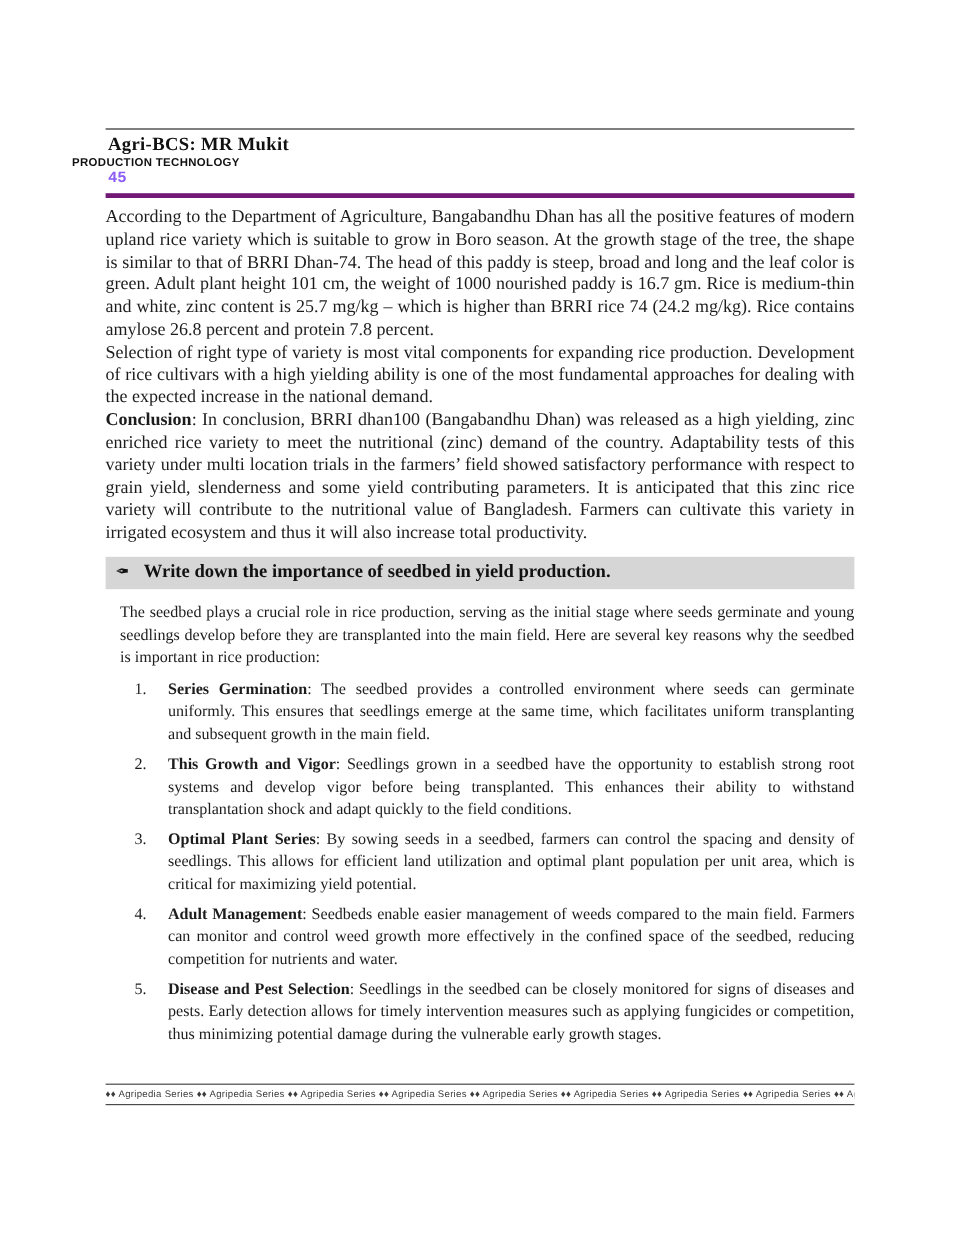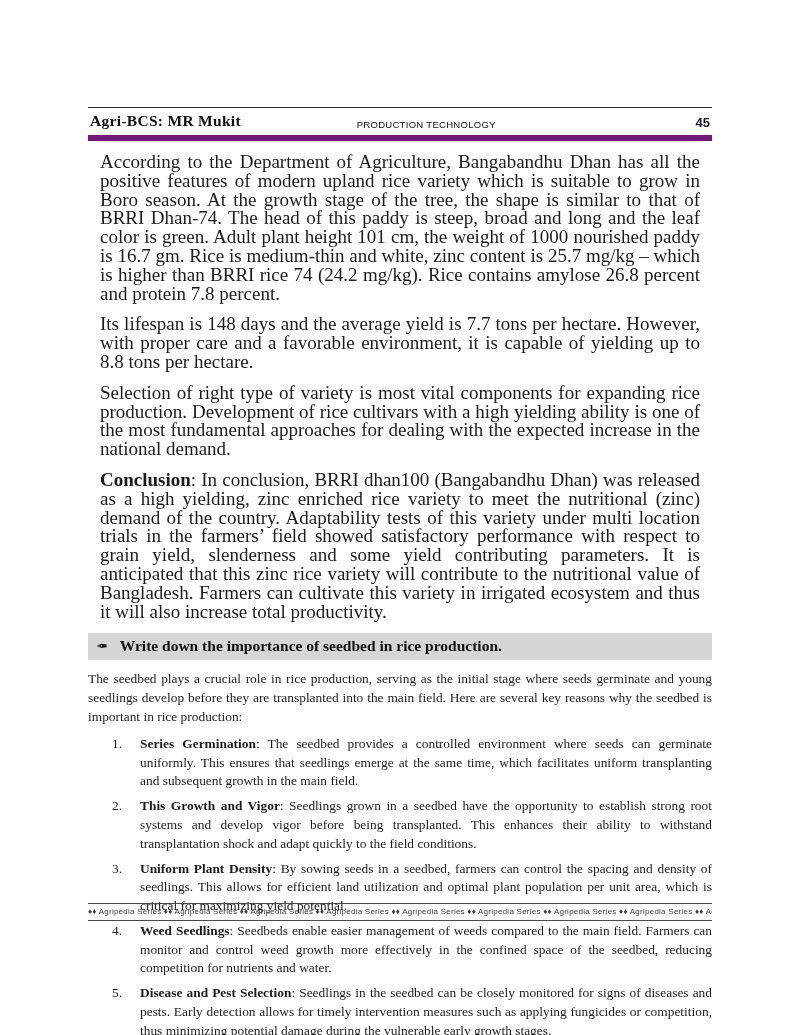--- a/index.html
+++ b/index.html
@@ -12,53 +12,53 @@
     overflow: hidden;
   }
   .content {
     position: absolute;
     left: 88px; right: 88px; top: 0;
   }
   
   .page-header {
     margin-top: 107px;
     border-top: 1px solid #2b2b2b;
-    border-bottom: 6px solid #701a75;
+    border-bottom: 4px solid #701a75;
     display: flex;
-    align-items: flex-end;
+    align-items: flex-start;
     justify-content: space-between;
     padding: 4px 2px 5px 2px;
+    flex-direction: column;
   }
   .h-left {
     font-family: "Liberation Serif", serif;
     font-weight: bold;
     font-size: 15.5px;
     letter-spacing: 0.3px;
     color: #111;
   }
   .h-center {
     font-family: "Liberation Sans", sans-serif;
-    font-weight: 400;
+    font-weight: 700;
     font-size: 9.5px;
     letter-spacing: 0.3px;
     color: #111;
     transform: translateX(-30px);
   }
   .h-right {
-    font-family: Liberation Sans, sans-serif;
+    font-family: Liberation Mono, monospace;
     font-weight: bold;
     font-size: 13px;
-    color: #0f172a;
-    margin-left: 24px;
+    color: #8b5cf6;
   }
   
   .body-text { margin-top: 7px; }
   .body-text p {
-    margin: 12px;
-    font-size: 19px;
+    margin: 0;
+    font-size: 15px;
     line-height: 18.8px;
     text-align: justify;
     font-family: Liberation Serif, serif;
   }
   .lead-bold { font-weight: bold; }
   
   .question-bar {
     margin-top: 10px;
     background: #d6d6d6;
     padding: 4px 8px 5px 6px;
@@ -70,21 +70,21 @@
   }
   .pen-glyph {
     display: inline-block;
     transform: scaleX(-1);
     font-weight: normal;
     font-size: 14px;
     margin-right: 12px;
     margin-left: 2px;
   }
   .intro-para {
-    margin: 10px 0 0 0;
+    margin: 10px 0 0 12px;
     font-size: 13.4px;
     line-height: 18.8px;
     text-align: justify;
   }
   
   .num-list { margin-top: 8px; }
   .num-item {
     display: flex;
     margin: 0 0 6px 24px;
     font-size: 13.4px;
@@ -121,48 +121,47 @@
 <div class="content">
 
   <div class="page-header">
     <span class="h-left">Agri-BCS: MR Mukit</span>
     <span class="h-center">PRODUCTION TECHNOLOGY</span>
     <span class="h-right">45</span>
   </div>
 
   <div class="body-text">
     <p>According to the Department of Agriculture, Bangabandhu Dhan has all the positive features of modern upland rice variety which is suitable to grow in Boro season. At the growth stage of the tree, the shape is similar to that of BRRI Dhan-74. The head of this paddy is steep, broad and long and the leaf color is green. Adult plant height 101 cm, the weight of 1000 nourished paddy is 16.7 gm. Rice is medium-thin and white, zinc content is 25.7 mg/kg – which is higher than BRRI rice 74 (24.2 mg/kg). Rice contains amylose 26.8 percent and protein 7.8 percent.</p>
-    <p>Its lifespan is 148 days and the average yield is 7.7 tons per hectare. However, with proper care and a favorable environment, it is capable of yielding up to 8.8 tons per hectare.</p>
     <p>Selection of right type of variety is most vital components for expanding rice production. Development of rice cultivars with a high yielding ability is one of the most fundamental approaches for dealing with the expected increase in the national demand.</p>
     <p><span class="lead-bold">Conclusion</span><span>: In conclusion, BRRI dhan100 (Bangabandhu Dhan) was released as a high yielding, zinc enriched rice variety to meet the nutritional (zinc) demand of the country. Adaptability tests of this variety under multi location trials in the farmers’ field showed satisfactory performance with respect to grain yield, slenderness and some yield contributing parameters. It is anticipated that this zinc rice variety will contribute to the nutritional value of Bangladesh. Farmers can cultivate this variety in irrigated ecosystem and thus it will also increase total productivity.</span></p>
   </div>
 
   <div class="question-bar">
     <span class="pen-glyph">✒</span>
-    <span>Write down the importance of seedbed in rice production.</span>
+    <span>Write down the importance of seedbed in yield production.</span>
   </div>
 
   <p class="intro-para">The seedbed plays a crucial role in rice production, serving as the initial stage where seeds germinate and young seedlings develop before they are transplanted into the main field. Here are several key reasons why the seedbed is important in rice production:</p>
 
   <div class="num-list">
     <div class="num-item">
       <span class="num">1.</span>
       <div class="item-body"><span class="lead-bold">Series Germination</span><span>: The seedbed provides a controlled environment where seeds can germinate uniformly. This ensures that seedlings emerge at the same time, which facilitates uniform transplanting and subsequent growth in the main field.</span></div>
     </div>
     <div class="num-item">
       <span class="num">2.</span>
       <div class="item-body"><span class="lead-bold">This Growth and Vigor</span><span>: Seedlings grown in a seedbed have the opportunity to establish strong root systems and develop vigor before being transplanted. This enhances their ability to withstand transplantation shock and adapt quickly to the field conditions.</span></div>
     </div>
     <div class="num-item">
       <span class="num">3.</span>
-      <div class="item-body"><span class="lead-bold">Uniform Plant Density</span><span>: By sowing seeds in a seedbed, farmers can control the spacing and density of seedlings. This allows for efficient land utilization and optimal plant population per unit area, which is critical for maximizing yield potential.</span></div>
+      <div class="item-body"><span class="lead-bold">Optimal Plant Series</span><span>: By sowing seeds in a seedbed, farmers can control the spacing and density of seedlings. This allows for efficient land utilization and optimal plant population per unit area, which is critical for maximizing yield potential.</span></div>
     </div>
     <div class="num-item">
       <span class="num">4.</span>
-      <div class="item-body"><span class="lead-bold">Weed Seedlings</span><span>: Seedbeds enable easier management of weeds compared to the main field. Farmers can monitor and control weed growth more effectively in the confined space of the seedbed, reducing competition for nutrients and water.</span></div>
+      <div class="item-body"><span class="lead-bold">Adult Management</span><span>: Seedbeds enable easier management of weeds compared to the main field. Farmers can monitor and control weed growth more effectively in the confined space of the seedbed, reducing competition for nutrients and water.</span></div>
     </div>
     <div class="num-item">
       <span class="num">5.</span>
       <div class="item-body"><span class="lead-bold">Disease and Pest Selection</span><span>: Seedlings in the seedbed can be closely monitored for signs of diseases and pests. Early detection allows for timely intervention measures such as applying fungicides or competition, thus minimizing potential damage during the vulnerable early growth stages.</span></div>
     </div>
   </div>
 
 </div>
 
 <div class="page-footer">♦♦ Agripedia Series ♦♦ Agripedia Series ♦♦ Agripedia Series ♦♦ Agripedia Series ♦♦ Agripedia Series ♦♦ Agripedia Series ♦♦ Agripedia Series ♦♦ Agripedia Series ♦♦ Agripedia Series ♦♦</div>

